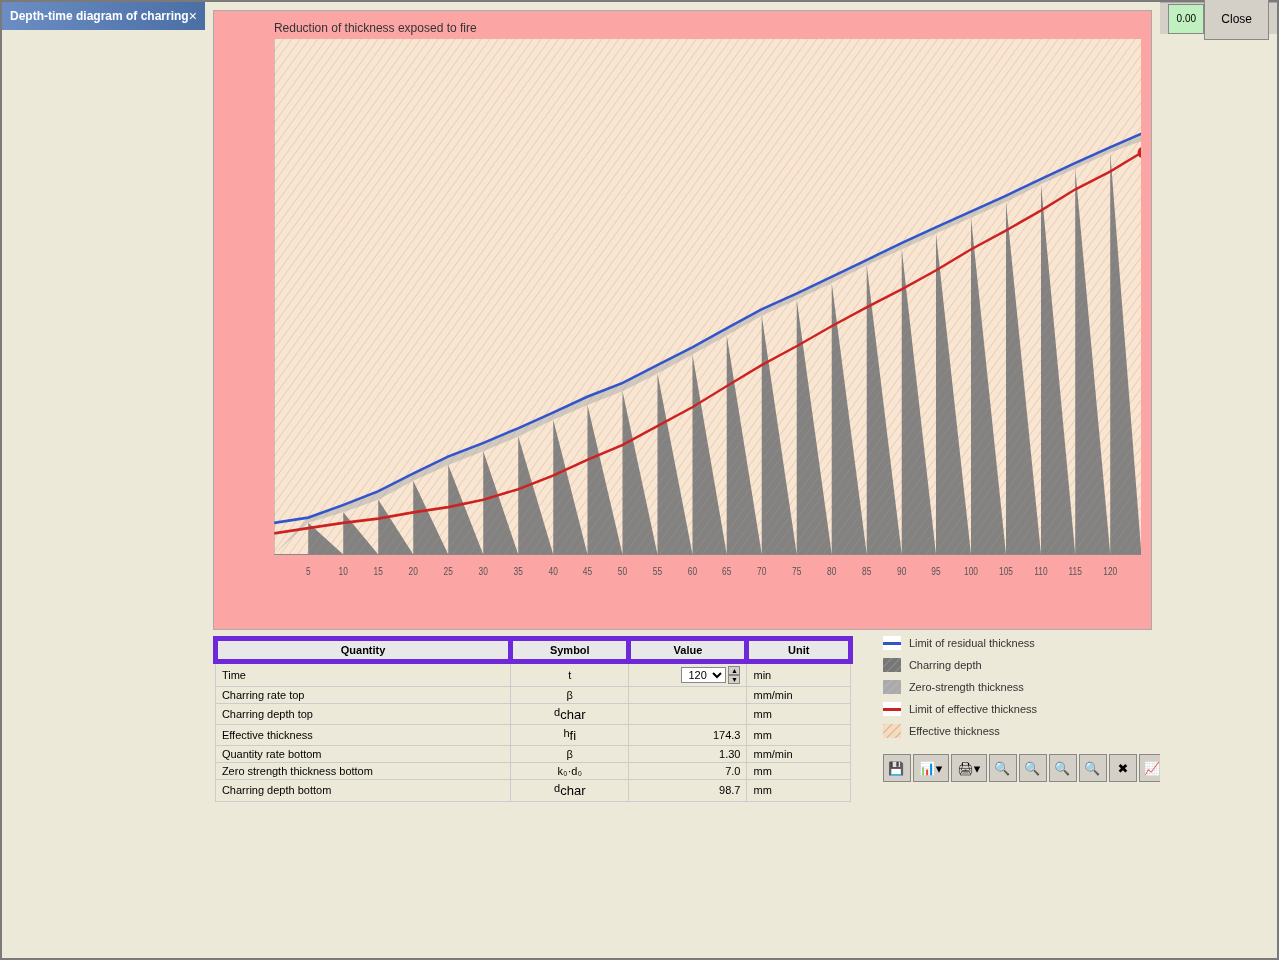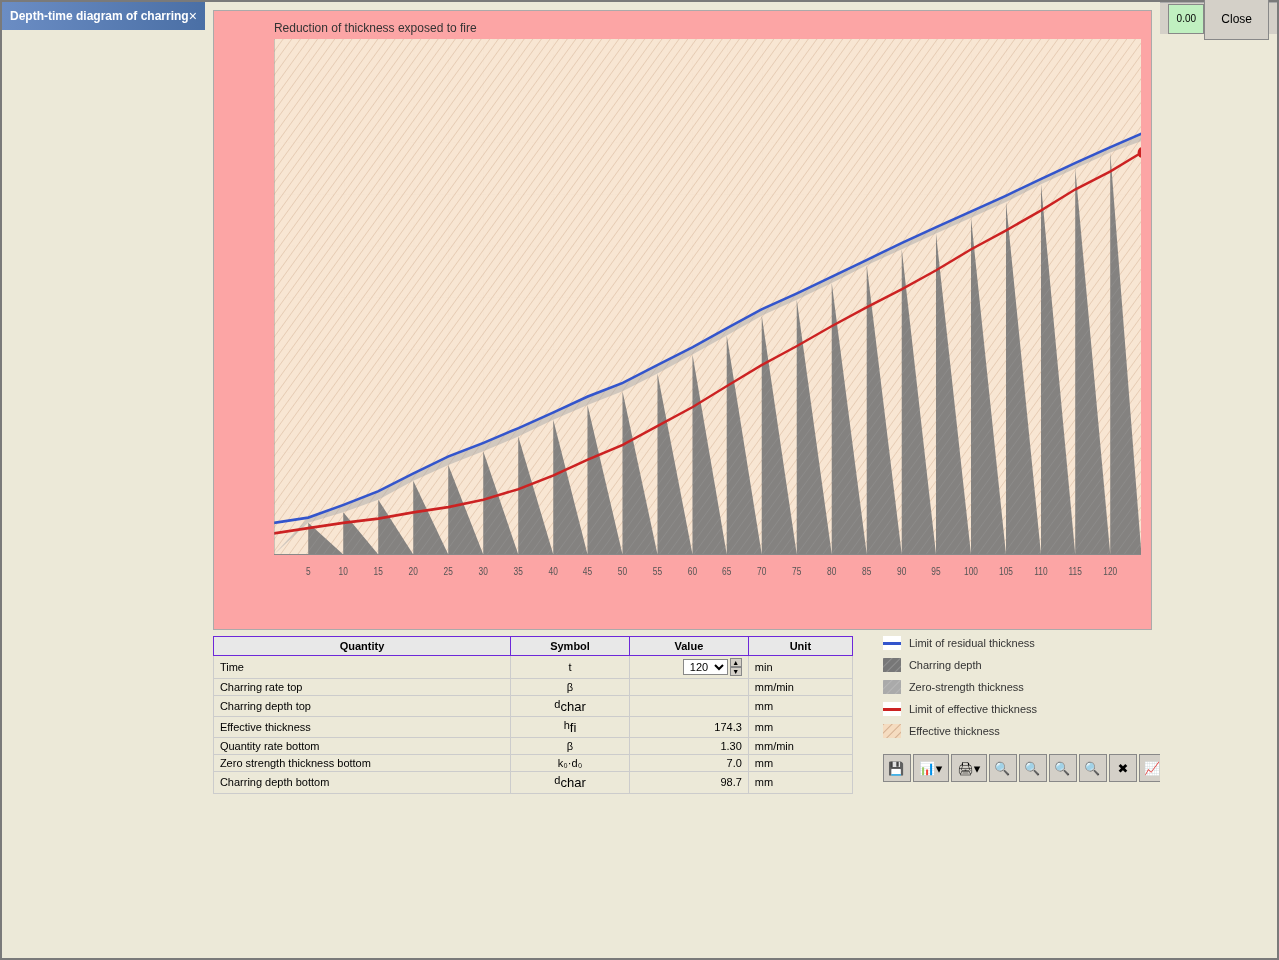--- a/index.html
+++ b/index.html
@@ -17,21 +17,21 @@
     
     .chart-title { font-size: 12px; color: #333; margin-bottom: 4px; }
     
     .bottom-section { display: flex; gap: 10px; flex: 1; min-height: 0; }
     
     .table-section { flex: 0 0 640px; }
     
     .legend-section { flex: 1; display: flex; flex-direction: column; justify-content: flex-start; padding: 0 20px; }
     
     .data-table { width: 100%; border-collapse: collapse; font-size: 11px; }
-    .data-table th { background: #e8e8e8; border: 1px solid #6d28d9; padding: 3px 14px; text-align: center; font-weight: bold; margin-top: 44px; }
+    .data-table th { background: #e8e8e8; border: 5px solid #6d28d9; padding: 3px 14px; text-align: center; font-weight: bold; margin-top: 44px; }
     .data-table td { border: 1px solid #ccc; padding: 2px 6px; }
     .data-table td:nth-child(1) { min-width: 200px; }
     .data-table td:nth-child(2) { text-align: center; min-width: 80px; }
     .data-table td:nth-child(3) { text-align: right; min-width: 80px; }
     .data-table td:nth-child(4) { min-width: 70px; }
     
     .value-cell { display: flex; align-items: center; justify-content: flex-end; gap: 2px; }
     .spinner { display: inline-flex; flex-direction: column; font-size: 8px; line-height: 1; }
     .spin-btn { background: #d4d0c8; border: 1px solid #888; width: 12px; height: 9px; display: flex; align-items: center; justify-content: center; cursor: pointer; font-size: 7px; }
     select.inline-select { font-size: 11px; border: 1px solid #888; background: white; padding: 0 2px; }

